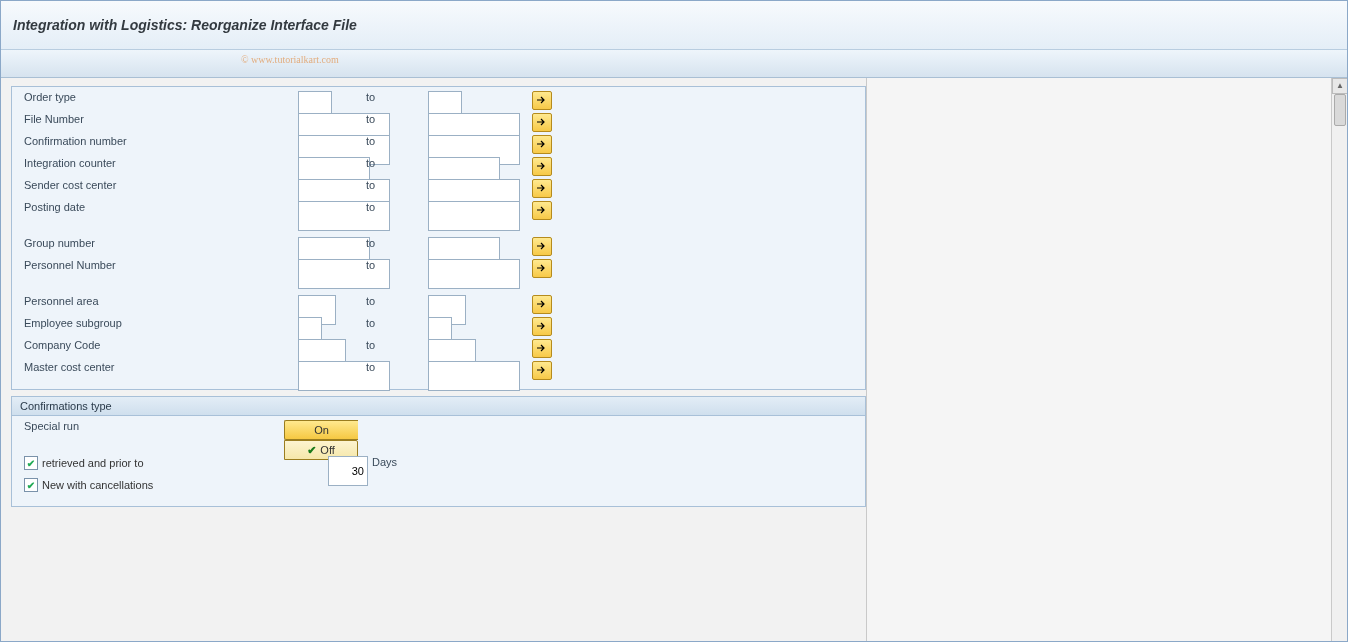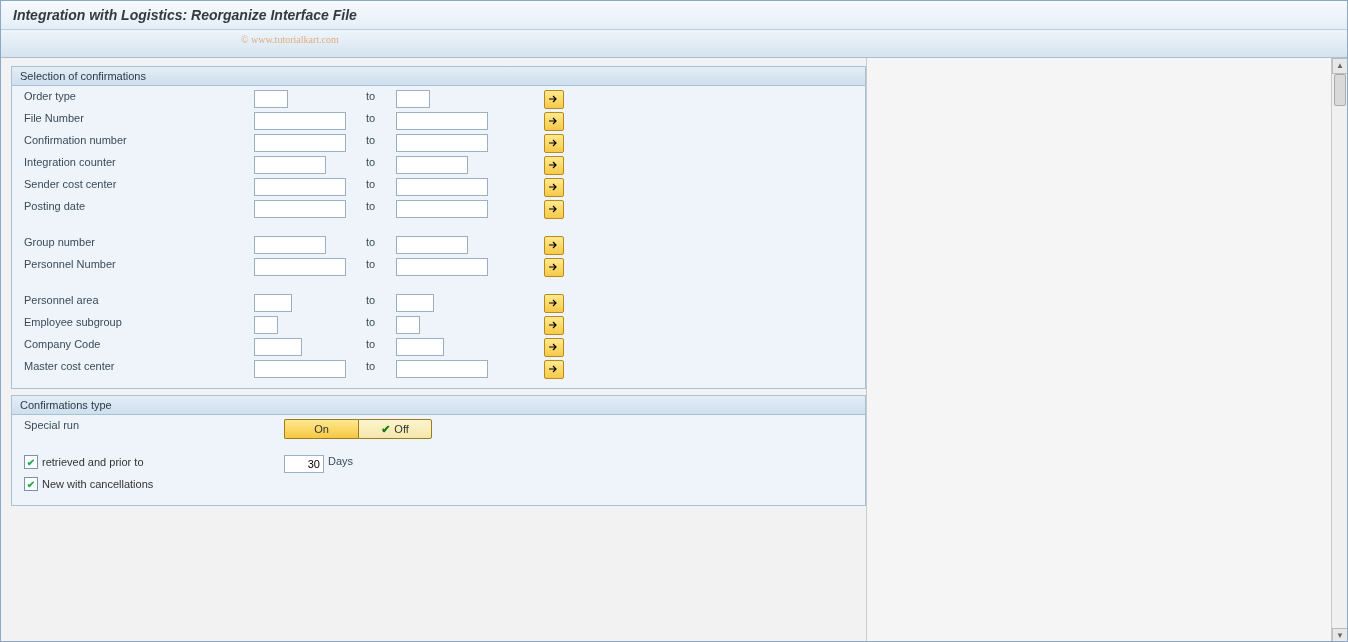--- a/index.html
+++ b/index.html
@@ -9,21 +9,21 @@
       background: #f2f2f2;
       color: #333;
       width: 1348px;
       height: 642px;
       overflow: hidden;
       border: 1px solid #8ba8c8;
     }
     .title-bar {
       background: linear-gradient(#f7fafd, #e4eef7);
       border-bottom: 1px solid #b8cde0;
-      padding: 6px 12px;
+      padding: 16px 12px;
       font-style: italic;
       font-weight: bold;
       font-size: 14px;
       color: #333a40;
     }
     .toolbar-strip {
       background: linear-gradient(#eef5fb, #d6e3ef);
       border-bottom: 1px solid #a9bfd4;
       height: 28px;
       position: relative;
@@ -91,43 +91,44 @@
       height: 22px;
       padding-left: 12px;
     }
     .spacer-row { height: 14px; }
     .lbl {
       width: 230px;
       text-align: left;
       color: #3a4a5a;
     }
     .fld {
-      height: 18px;
+      height: 30px;
       border: 1px solid #9bb0c4;
       background: #fff;
       padding: 0 2px;
       font-size: 11px;
+      margin-left: 44px;
     }
     .to-lbl {
-      width: 30px;
+      width: 18px;
       text-align: left;
       color: #3a4a5a;
       margin-left: 12px;
     }
     .mult-btn {
       width: 20px; height: 19px;
       margin-left: 48px;
       background: linear-gradient(#ffe98f, #f7c948);
       border: 1px solid #b58b1d;
       border-radius: 2px;
       display:flex; align-items:center; justify-content:center;
       cursor:pointer;
     }
     .mult-btn svg { width:12px; height:10px; }
-    .toggle-grp { display:flex; }
+    .toggle-grp { display:flex;flex-direction:column; }
     .toggle-btn {
       height: 20px;
       width: 74px;
       border: 1px solid #9a7d1f;
       font-size: 11px;
       display:flex; align-items:center; justify-content:center;
       cursor:pointer;
     }
     .toggle-on {
       background: linear-gradient(#ffe98f,#f5c842);
@@ -155,21 +156,20 @@
 
 <div class="title-bar">Integration with Logistics: Reorganize Interface File</div>
 <div class="toolbar-strip">
   <span class="watermark">© www.tutorialkart.com</span>
 </div>
 
 <div class="content-wrap">
   <div class="main-scroll">
 
     <div class="group-box">
-      <div class="group-header">Selection of confirmations</div>
       <div class="group-body" id="sel-body">
           <div class="row">
             <span class="lbl">Order type</span>
             <div style="width: 100px;"><input class="fld" style="width: 34px;"></div>
             <span class="to-lbl">to</span>
             <div style="width: 100px;"><input class="fld" style="width: 34px;"></div>
             <div class="mult-btn">
               <span><svg viewBox="0 0 12 10">
                   <path d="M1 5 L8 5 M5 2 L8 5 L5 8" stroke="#000" stroke-width="1.2" fill="none"></path>
                 </svg></span>

